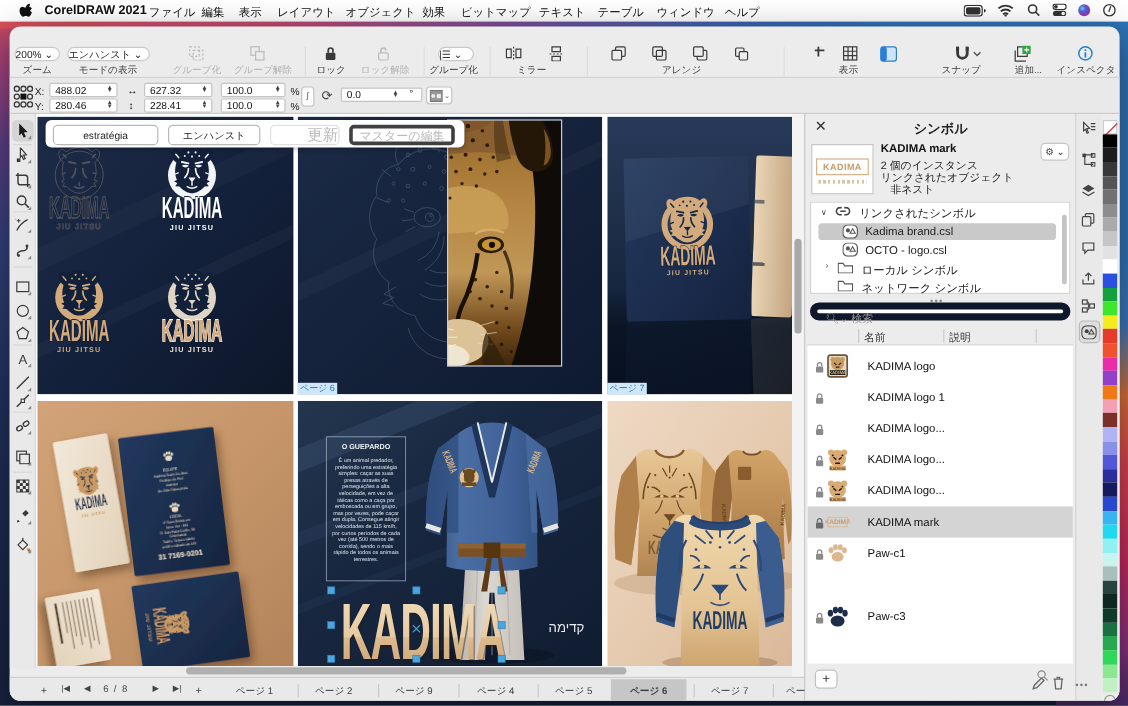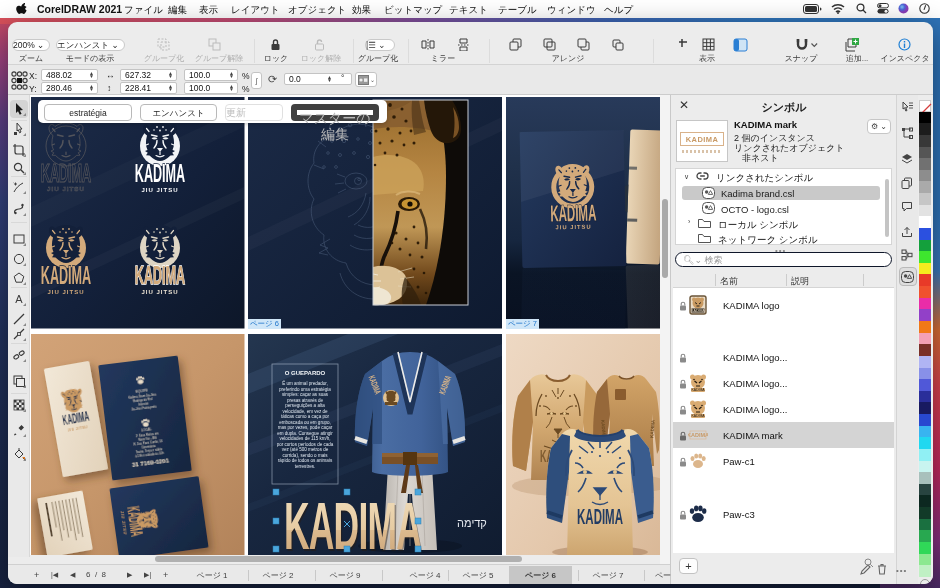--- a/index.html
+++ b/index.html
@@ -853,22 +853,22 @@
      </g>
      <g transform="translate(94,190) scale(.85,1.6)">
               <text y="0" font-size="13.5" font-weight="bold" fill="#223c64" text-anchor="middle" font-family="Liberation Sans">KADIMA</text>
             </g>
     </g>
    </svg>
   </div>
   <div style="position:absolute;left:8px;top:5px;width:349px;height:23px;background:#fff;border-radius:5px;box-shadow:0 1px 4px rgba(0,0,0,.25)">
    <div style="position:absolute;left:6px;top:3.5px;width:88px;height:17px;border:1px solid #b9b9b9;border-radius:4px;font-size:8.5px;color:#222;text-align:center;line-height:16px">estratégia</div>
    <div style="position:absolute;left:102px;top:3.5px;width:77px;height:17px;border:1px solid #b9b9b9;border-radius:4px;font-size:8.5px;color:#222;text-align:center;line-height:16px">エンハンスト</div>
-   <div style="position:absolute;left:187px;top:3.5px;width:58px;height:17px;border:1px solid #e0e0e0;border-radius:4px;font-size:10px;color:#bbb;text-align:left;line-height:16px">更新</div>
-   <div style="position:absolute;left:253px;top:3.5px;width:88px;height:17px;border:6px solid #404040;border-radius:4px;font-size:14px;color:#bbb;text-align:center;line-height:16px">マスターの編集</div>
+   <div style="position:absolute;left:187px;top:3.5px;width:58px;height:17px;border:1px solid #e0e0e0;border-radius:4px;font-size:13px;color:#bbb;text-align:right;line-height:16px">更新</div>
+   <div style="position:absolute;left:253px;top:3.5px;width:88px;height:17px;border:3px solid #404040;border-radius:4px;font-size:10px;color:#bbb;text-align:center;line-height:16px">マスターの編集</div>
   </div>
   <div style="position:absolute;left:218px;top:223.5px;width:33px;height:10px;background:#cfe6f8;font-size:7.5px;color:#2277cc;line-height:10px;text-align:center">ページ 6</div>
   <div style="position:absolute;left:476px;top:223.5px;width:33px;height:10px;background:#cfe6f8;font-size:7.5px;color:#2277cc;line-height:10px;text-align:center">ページ 7</div>
  </div>
  <div id="vsb">
       <div style="position:absolute;left:2px;top:104px;width:6px;height:79px;background:#a9a9a9;border-radius:3px"></div>
     </div>
  <div id="panel">
   <div style="position:absolute;left:8px;top:5px;width:11px;height:11px;font-size:12px;color:#333;line-height:11px">✕</div>
   <div style="position:absolute;left:0;top:5px;width:226px;text-align:center;font-size:11px;font-weight:bold;color:#222">シンボル</div>
@@ -907,21 +907,21 @@
           <path d="M.5 9.5v-8h4l1.5 2h6.5v6z" fill="#fff" stroke="#555"></path>
         </svg>
    <div class="prow" style="left:42px;top:50px">ローカル シンボル</div>
    <svg class="prow" style="left:22px;top:64px" width="13" height="10" viewBox="0 0 13 10">
           <path d="M.5 9.5v-8h4l1.5 2h6.5v6z" fill="#fff" stroke="#555"></path>
         </svg>
    <div class="prow" style="left:42px;top:65px">ネットワーク シンボル</div>
    <div style="position:absolute;right:2px;top:10px;width:4px;height:58px;background:#c4c4c4;border-radius:2px"></div>
   </div>
   <div style="position:absolute;left:104px;top:151px;font-size:8px;color:#888;letter-spacing:1px">•••</div>
-  <div style="position:absolute;left:4px;top:157px;width:217px;height:15px;background:#fff;border:1px solid #0f172a;border-radius:8px;font-size:9px;color:#999;line-height:14px"><span style="margin-left:7px">🔍︎⌄ 検索</span></div>
+  <div style="position:absolute;left:4px;top:157px;width:217px;height:15px;background:#fff;border:6px solid #0f172a;border-radius:8px;font-size:9px;color:#999;line-height:14px"><span style="margin-left:7px">🔍︎⌄ 検索</span></div>
   <div style="position:absolute;left:2px;top:176px;width:221px;height:17px;border-bottom:1px solid #d5d5d5">
    <span style="position:absolute;left:47px;top:4px;font-size:9px;color:#333">名前</span>
    <span style="position:absolute;left:118px;top:4px;font-size:9px;color:#333">説明</span>
    <div style="position:absolute;left:42px;top:3px;width:1px;height:12px;background:#ccc"></div>
    <div style="position:absolute;left:113px;top:3px;width:1px;height:12px;background:#ccc"></div>
    <div style="position:absolute;left:190px;top:3px;width:1px;height:12px;background:#ccc"></div>
   </div>
   <div style="position:absolute;left:2px;top:193px;width:221px;height:265px;background:#fff">
    <div class="lrow" style="top:4px">
           <svg class="lk" width="8" height="10" viewBox="0 0 8 10">
@@ -931,20 +931,27 @@
     <svg class="th" width="20" height="20" viewBox="0 0 20 20">
             <rect x="2" y="1" width="16" height="18" rx="2" fill="#e9dbc6" stroke="#6a5438" stroke-width="1.4"></rect>
             <circle cx="10" cy="8" r="5.5" fill="#c99a62"></circle>
             <circle cx="6" cy="4.5" r="2" fill="#c99a62"></circle>
             <circle cx="14" cy="4.5" r="2" fill="#c99a62"></circle>
             <path d="M7 7.5l2 1.5M13 7.5l-2 1.5M8.5 11h3" stroke="#2a2318" stroke-width="1"></path>
             <rect x="3.5" y="13.5" width="13" height="4" fill="#2a2318"></rect>
             <text x="10" y="17" font-size="3.6" fill="#e9dbc6" text-anchor="middle" font-family="Liberation Sans">KADIMA</text>
           </svg>
     <span class="nm">KADIMA logo</span>
+        </div>
+   <div class="lrow" style="top:30px">
+          <svg class="lk" width="8" height="10" viewBox="0 0 8 10">
+            <rect x="1" y="4.5" width="6" height="5" rx="1" fill="#8a8a8a"></rect>
+            <path d="M2.2 4.5V3a1.8 1.8 0 0 1 3.6 0v1.5" fill="none" stroke="#8a8a8a" stroke-width="1.1"></path>
+          </svg>
+    <span class="nm">KADIMA logo 1</span>
         </div>
    <div class="lrow" style="top:56px">
           <svg class="lk" width="8" height="10" viewBox="0 0 8 10">
             <rect x="1" y="4.5" width="6" height="5" rx="1" fill="#8a8a8a"></rect>
             <path d="M2.2 4.5V3a1.8 1.8 0 0 1 3.6 0v1.5" fill="none" stroke="#8a8a8a" stroke-width="1.1"></path>
           </svg>
     <span class="nm">KADIMA logo...</span>
         </div>
    <div class="lrow" style="top:82px">
           <svg class="lk" width="8" height="10" viewBox="0 0 8 10">
@@ -1129,21 +1136,21 @@
   <span class="nav" style="left:26px">+</span>
   <span class="nav" style="left:43px;font-size:7px">|◀</span>
   <span class="nav" style="left:62px;font-size:7px">◀</span>
   <span class="nav" style="left:78px;font-size:8px">6&nbsp; /&nbsp; 8</span>
   <span class="nav" style="left:119px;font-size:7px">▶</span>
   <span class="nav" style="left:136px;font-size:7px">▶|</span>
   <span class="nav" style="left:155px">+</span>
   <span class="tab" style="left:182px;width:44px">ページ 1</span>
   <span class="tab" style="left:248px;width:44px">ページ 2</span>
   <span class="tab" style="left:315px;width:44px">ページ 9</span>
-  <span class="tab" style="left:395px;width:44px">ページ 4</span>
+  <span class="tab" style="left:383px;width:44px">ページ 4</span>
   <span class="tab" style="left:448px;width:44px">ページ 5</span>
   <span class="tab" style="left:501px;width:63px;background:#c6c6c6;font-weight:bold">ページ 6</span>
   <span class="tab" style="left:578px;width:44px">ページ 7</span>
   <span class="tab" style="left:645px;width:20px">ペー</span>
   <span class="tsep" style="left:240px"></span>
       <span class="tsep" style="left:307px"></span>
   <span class="tsep" style="left:374px"></span>
       <span class="tsep" style="left:440px"></span>
   <span class="tsep" style="left:570px"></span>
       <span class="tsep" style="left:636px"></span>

